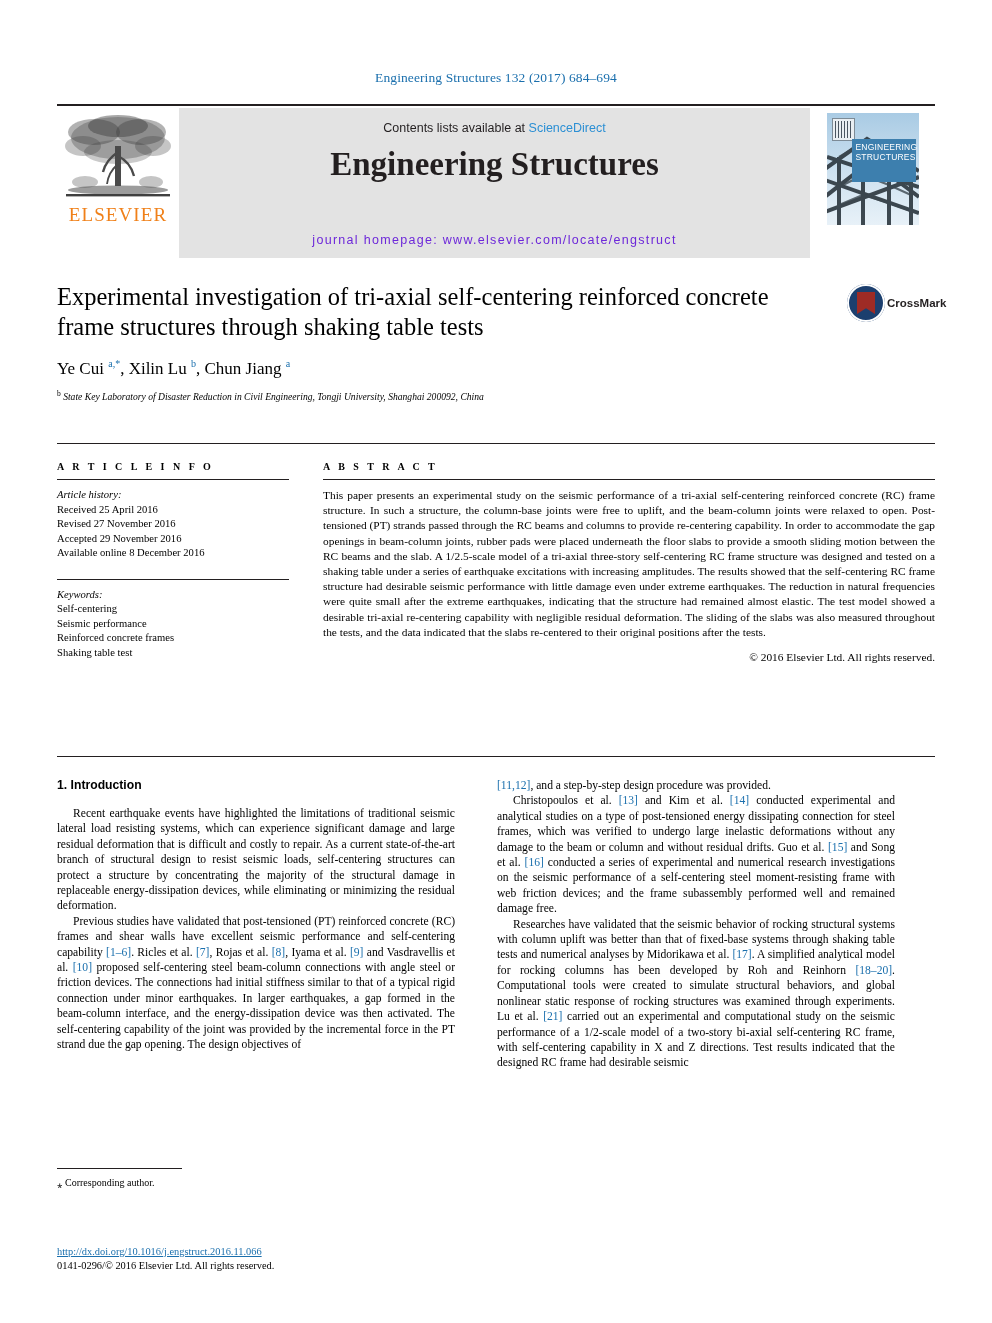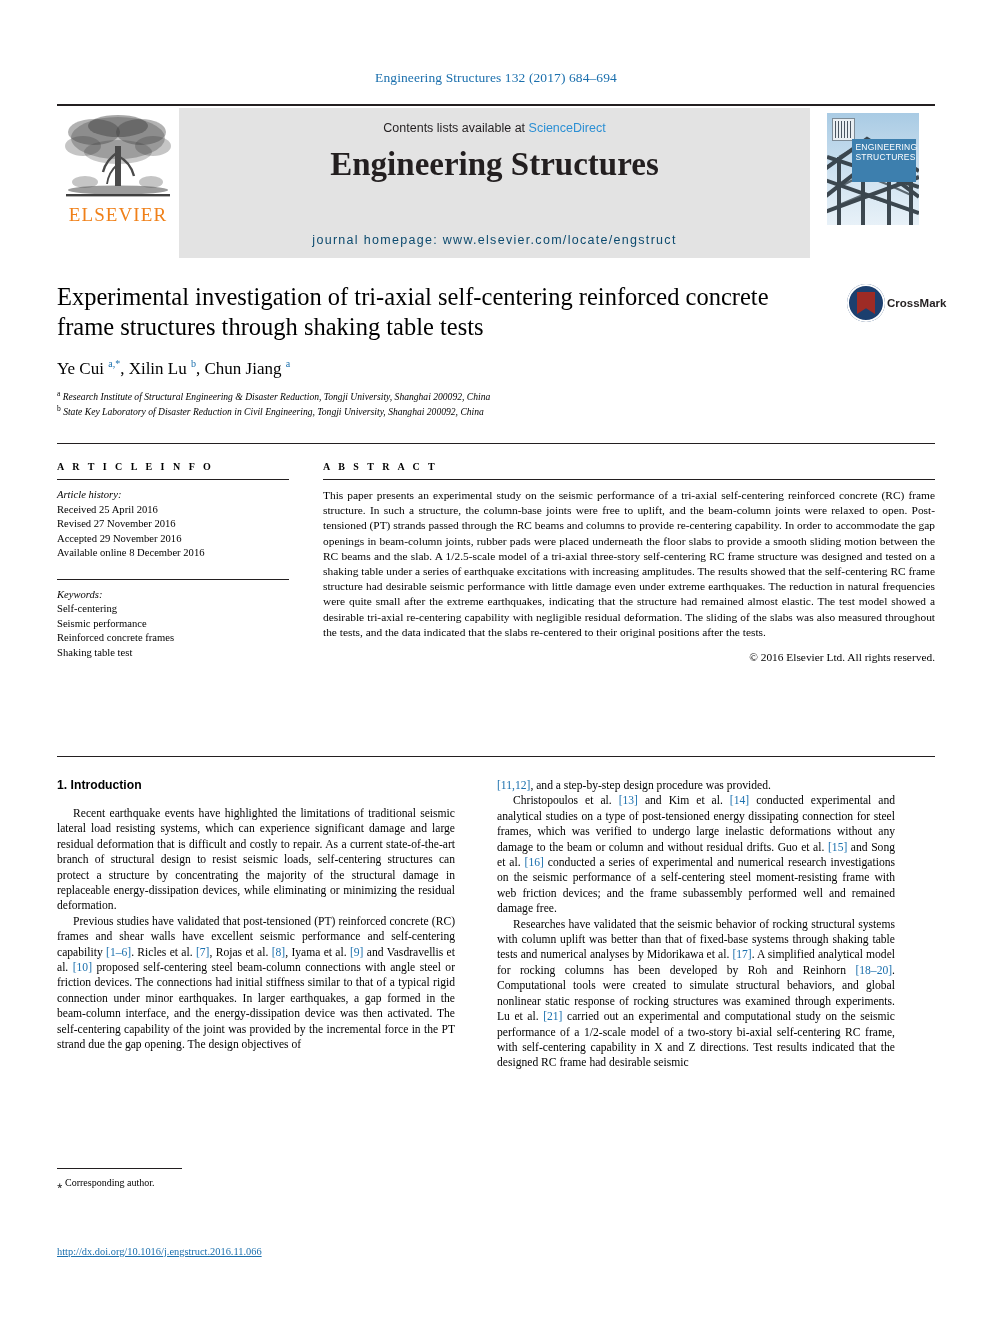--- a/index.html
+++ b/index.html
@@ -98,21 +98,21 @@
     font-weight: bold;
   }
   .homepage-line {
     position: absolute;
     left: 0; bottom: 11px;
     width: 631px;
     text-align: center;
     font-family: "Liberation Sans", sans-serif;
     font-size: 12.5px;
     letter-spacing: 1.3px;
-    color: #0c4a6e;
+    color: #6d28d9;
   }
   .journal-cover {
     position: absolute;
     right: 0px; top: 2px;
     width: 125px;
     height: 122px;
     background: #ffffff;
     display: flex;
     align-items: center;
     justify-content: center;
@@ -412,21 +412,20 @@
     <h1 class="paper-title">Experimental investigation of tri-axial self-centering reinforced concrete frame structures through shaking table tests</h1>
 
     <div class="crossmark">
       <div class="crossmark-icon"></div>
       <div class="crossmark-label">CrossMark</div>
     </div>
 
     <div class="authors">Ye Cui <sup>a,*</sup>, Xilin Lu <sup>b</sup>, Chun Jiang <sup>a</sup></div>
 
     <div class="affiliations">
-      <div><sup>a</sup> <span>Research Institute of Structural Engineering &amp; Disaster Reduction, Tongji University, Shanghai 200092, China</span></div>
       <div><sup>b</sup> <span>State Key Laboratory of Disaster Reduction in Civil Engineering, Tongji University, Shanghai 200092, China</span></div>
     </div>
   </div>
 
   <div class="sep-rule rule-top-info"></div>
   <div class="sep-rule rule-bottom-info"></div>
 
   <div class="info-col">
     <div class="section-caps">A R T I C L E   I N F O</div>
     <div class="hairline"></div>
@@ -476,15 +475,16 @@
     </p>
   </div>
 
   <div class="footnote-rule"></div>
   <div class="footnote">
     <div><span>⁎</span> <span>Corresponding author.</span></div>
   </div>
 
   <div class="doi-block">
     <div class="doi-link">http://dx.doi.org/10.1016/j.engstruct.2016.11.066</div>
+    <div>0141-0296/© 2016 Elsevier Ltd. All rights reserved.</div>
   </div>
 
 </div>
 
 </body></html>

